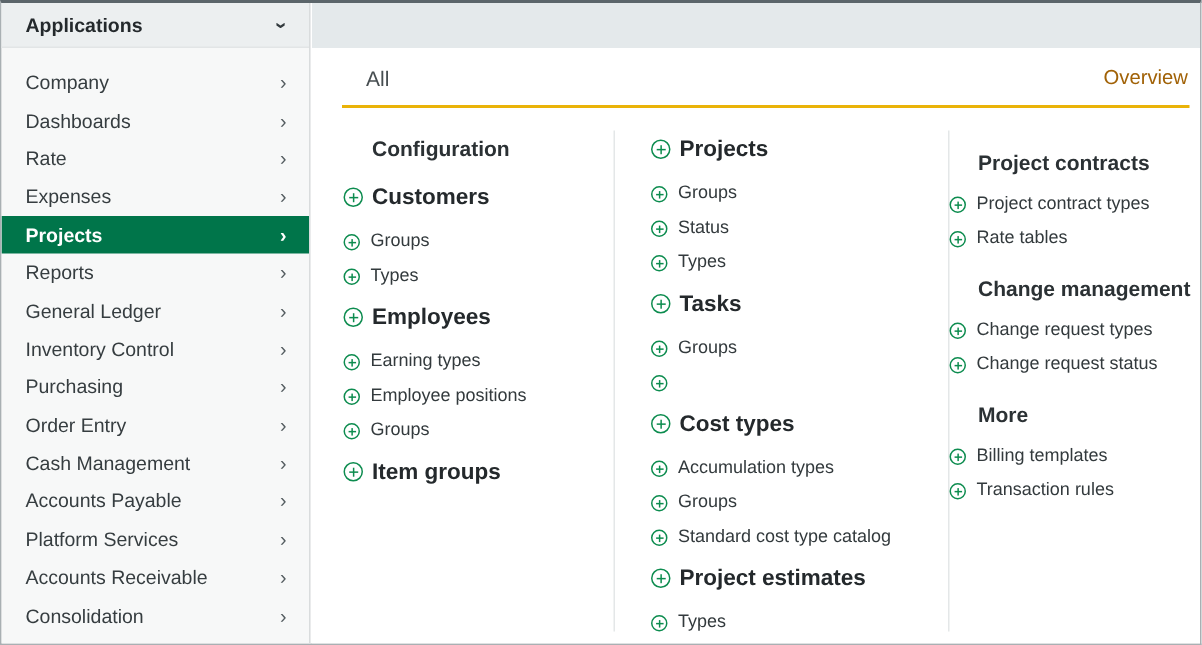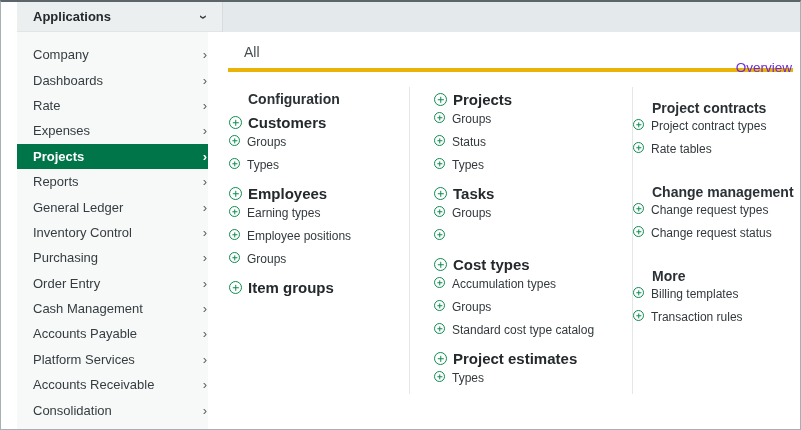--- a/index.html
+++ b/index.html
@@ -3,21 +3,21 @@
 <meta charset="utf-8">
 <style>
   * { box-sizing: border-box; }
   body { margin: 0; background: #fff; font-family: "Liberation Sans", sans-serif; }
   .window {
     position: relative; width: 801px; height: 430px; overflow: hidden;
     border: 1px solid #a9b0b3; border-top: 2px solid #5b656a; background: #fff;
   }
   
   .sidebar {
-    position: absolute; left: 16px; top: 0; bottom: 0; width: 206px;
+    position: absolute; left: 0; top: 0; bottom: 0; width: 206px;
     background: #f7f8f8; border-right: 1px solid #d9dcdd;
   }
   .sidebar-header {
     height: 30px; background: #eceff0; border-bottom: 1px solid #e2e5e6;
     display: flex; align-items: center; justify-content: space-between;
     padding: 0 15px 0 16px; font-size: 13px; font-weight: bold; color: #24292c; cursor: pointer;
   }
   .chev { color: #555d61; font-size: 14px; line-height: 1; }
   .chev.down { display: inline-block; transform: rotate(90deg); font-weight: bold; color: #333a3e; }
   .sidebar-list { padding-top: 10px; }
@@ -27,52 +27,52 @@
   }
   .s-item .chev { font-size: 13px; }
   .s-item.selected { background: #00754a; color: #fff; font-weight: bold; }
   .s-item.selected .chev { color: #fff; }
   
   .topband { position: absolute; left: 207px; right: 0; top: 0; height: 30px; background: #e4e9eb; }
   
   .main { position: absolute; left: 207px; top: 30px; right: 0; bottom: 0; background: #fff; }
   .tabbar {
     position: relative; display: flex; align-items: stretch;
-    margin: 0 7px 0 20px; border-bottom: 4px solid #eab308; height: 40px;
+    margin: 0 7px 0 20px; border-bottom: 2px solid #eab308; height: 40px;
   }
   .tab {
     position: relative; padding: 0 16px; margin-right: 5px; line-height: 40px;
     font-size: 14px; color: #474e51; cursor: pointer;
   }
   .tab.active { font-weight: bold; color: #22272a; padding: 0 19px; }
   .tab.active::after {
     content: ""; position: absolute; left: 0; right: 0; bottom: -1px; height: 3px; background: #00754a;
   }
   .overview-link {
-    position: absolute; right: 1px; top: 28px; font-size: 13.5px; color: #6d28d9; cursor: pointer;
+    position: absolute; right: 1px; top: 12px; font-size: 13.5px; color: #a16207; cursor: pointer;
   }
   
   .content { display: flex; padding: 15px 0 0 21px; }
   .col { }
   .col-1 { width: 180px; }
   .col-2 { width: 223px; border-left: 1px solid #e4e7e8; padding-left: 24px; }
   .col-3 { flex: 1; border-left: 1px solid #e4e7e8; }
   .col > :first-child { margin-top: 0 !important; }
   .col-header {
     display: flex; align-items: center; height: 23px; margin: 9px 0 0 19px;
     font-size: 14px; font-weight: bold; color: #2b3134;
   }
-  .group { }
+  .group { margin-top: 9px; }
   .section { margin-top: 15px; }
   .group-title {
     display: flex; align-items: center; height: 25px;
     font-size: 15px; font-weight: bold; color: #24292c; cursor: pointer;
   }
   .g-item {
-    display: flex; align-items: flex-start; height: 23px;
+    display: flex; align-items: flex-end; height: 23px;
     font-size: 12px; color: #333a3d; cursor: pointer;
   }
   .plus {
     position: relative; flex: none; border: 1.5px solid #0d8c4f; border-radius: 50%;
   }
   .plus::before, .plus::after { content: ""; position: absolute; background: #0d8c4f; left: 50%; top: 50%; }
   .plus::before { width: 58%; height: 1.5px; transform: translate(-50%,-50%); }
   .plus::after  { width: 1.5px; height: 58%; transform: translate(-50%,-50%); }
   .plus-lg { width: 13px; height: 13px; margin-right: 6px; }
   .plus-sm { width: 11px; height: 11px; margin-right: 7px; }

